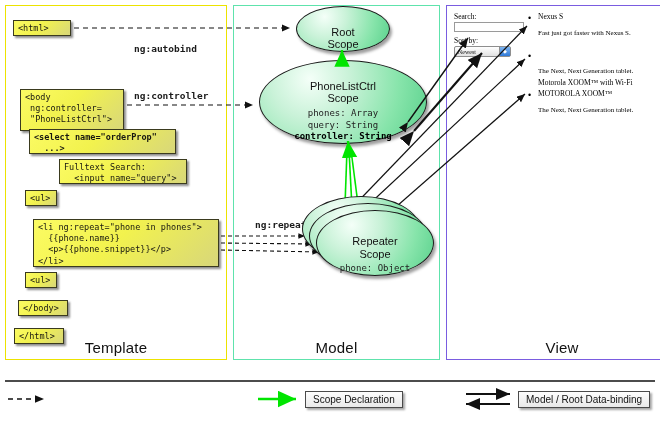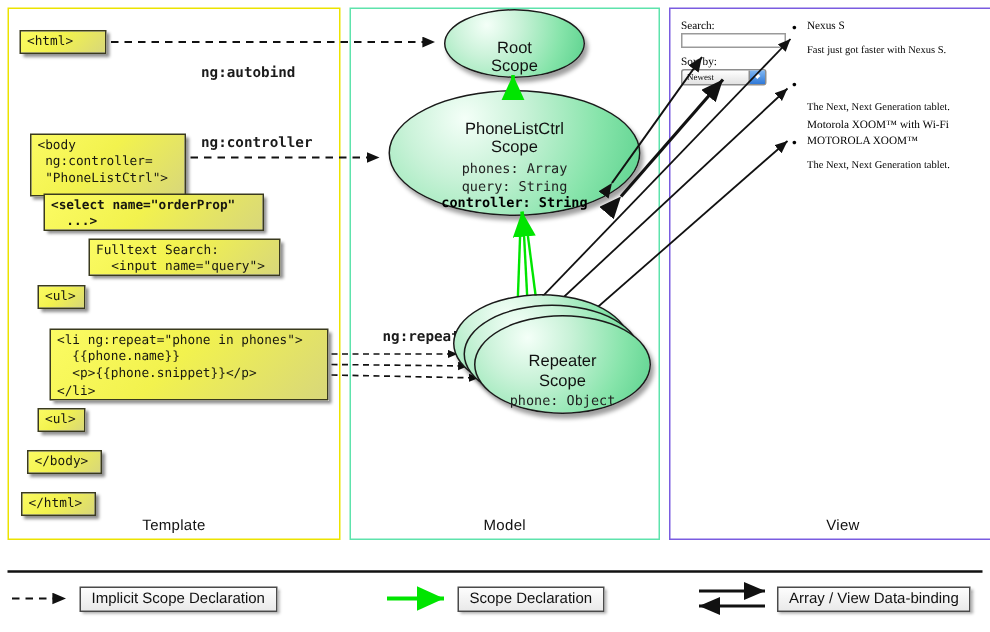--- a/index.html
+++ b/index.html
@@ -6,21 +6,21 @@
   body{font-family:"Liberation Sans",sans-serif;}
   #canvas{position:relative;width:660px;height:421px;overflow:hidden;background:#ffffff;}
 
   
   .col{position:absolute;top:5px;height:355px;background:#fff;box-sizing:border-box;}
   #col-template{left:5px;width:222px;border:1.5px solid #ece300;}
   #col-model{left:233px;width:207px;border:1.5px solid #5ee3ac;}
   #col-view{left:446px;width:232px;border:1.5px solid #7a5ce0;}
 
   .col-label{position:absolute;bottom:3px;width:100%;text-align:center;
-    font-size:10px;color:#111;letter-spacing:.2px;}
+    font-size:15px;color:#111;letter-spacing:.2px;}
 
   
   .codebox{position:absolute;box-sizing:border-box;
     background:linear-gradient(135deg,#fbfb63 0%,#f2f24e 45%,#d8d77a 100%);
     border:1.2px solid #3a3a1e;
     box-shadow:2px 2px 2px rgba(0,0,0,.45);
     font-family:"DejaVu Sans Mono",monospace;
     font-size:8.5px;line-height:1.32;color:#171710;
     padding:2px 4px;white-space:pre;}
   .codebox.b{font-weight:bold;}
@@ -224,18 +224,17 @@
     <g>
       <path d="M258,399 L296,399" stroke="#00e500" stroke-width="2.6" fill="none" marker-end="url(#ahg)"></path>
     </g>
     <g>
       <path d="M466,394 L510,394" stroke="#111" stroke-width="2" fill="none" marker-end="url(#ah)"></path>
       <path d="M510,404 L466,404" stroke="#111" stroke-width="2" fill="none" marker-end="url(#ah)"></path>
     </g>
   </svg>
 
   <div id="legend">
-    <div class="leg-box" style="left:48px;top:8px;">Implicit Scope Declaration</div>
     <div class="leg-box" style="left:300px;top:8px;">Scope Declaration</div>
-    <div class="leg-box" style="left:513px;top:8px;">Array / View Data-binding</div>
+    <div class="leg-box" style="left:513px;top:8px;">Model / Root Data-binding</div>
   </div>
 
 </div>
 
 </body></html>

